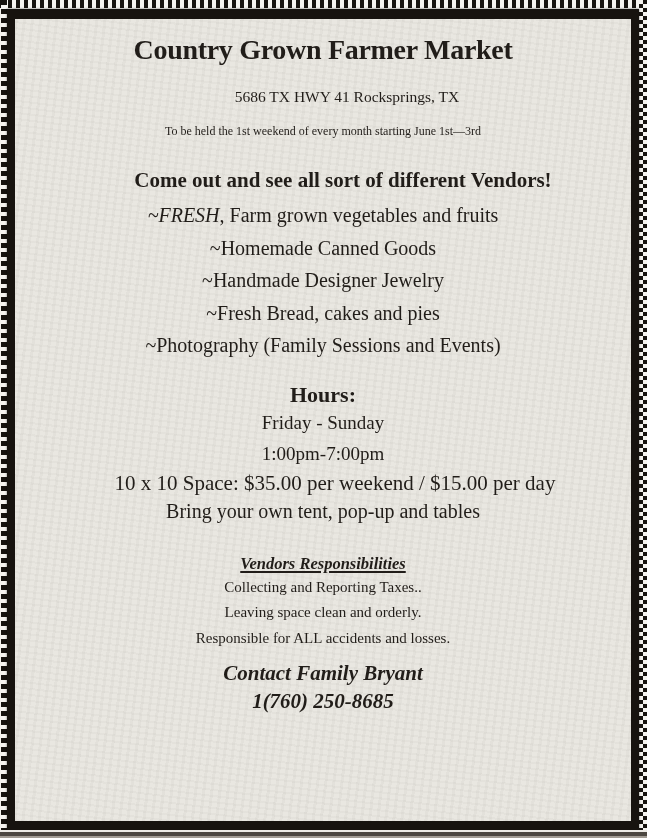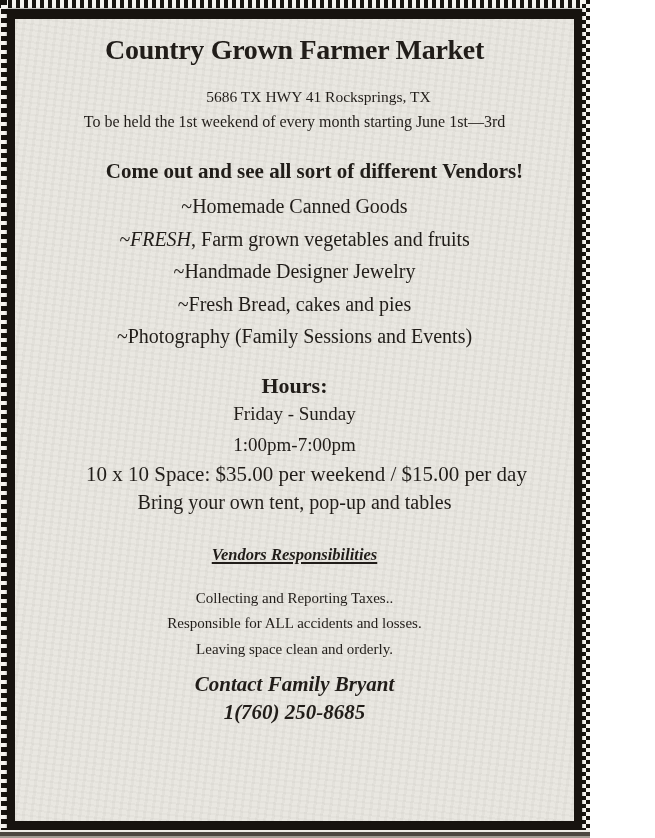--- a/index.html
+++ b/index.html
@@ -3,21 +3,21 @@
 <meta charset="utf-8">
 <title>Scanned Flyer</title>
 <style>
   html, body {
     margin: 0;
     padding: 0;
     background: #ffffff;
   }
   .scan {
     position: relative;
-    width: 590px;
+    width: 647px;
     height: 838px;
     background: #f4f2ee;
     overflow: hidden;
     font-family: "Liberation Serif", "DejaVu Serif", serif;
     color: var(--ink, #211d19);
   }
 
   
   .ticks-top {
     position: absolute;
@@ -76,22 +76,22 @@
     font-weight: bold;
     letter-spacing: -0.3px;
   }
   .address {
     margin-top: 20px;
     font-size: 15.5px;
     line-height: 20px;
     padding-left: 48px;
   }
   .schedule {
-    margin-top: 5px;
-    font-size: 16px;
+    margin-top: 14px;
+    font-size: 12px;
     line-height: 20px;
   }
   .vendors-heading {
     margin-top: 26px;
     font-size: 21px;
     line-height: 26px;
     font-weight: bold;
     padding-left: 40px;
   }
   .vendor-list {
@@ -136,21 +136,21 @@
     font-weight: bold;
     font-style: italic;
     text-decoration: underline;
     text-decoration-thickness: 1.5px;
     text-underline-offset: 2px;
   }
   .resp-item {
     font-size: 15px;
     line-height: 25.5px;
   }
-  .resp-list { margin-top: 20px; }
+  .resp-list { margin-top: 0; }
   .contact-name {
     margin-top: 8px;
     font-size: 21px;
     line-height: 28px;
     font-weight: bold;
     font-style: italic;
   }
   .contact-phone {
     font-size: 21px;
     line-height: 28px;
@@ -171,39 +171,39 @@
     <div class="paper">
 
       <div class="title">Country Grown Farmer Market</div>
 
       <div class="address">5686 TX HWY 41 Rocksprings, TX</div>
       <div class="schedule">To be held the 1st weekend of every month starting June 1st—3rd</div>
 
       <div class="vendors-heading">Come out and see all sort of different Vendors!</div>
 
       <div class="vendor-list">
+        <div class="vendor-item"><span class="em">~FRESH</span><span>, Farm grown vegetables and fruits</span></div>
         <div class="vendor-item"><span class="em"></span><span>~Homemade Canned Goods</span></div>
-        <div class="vendor-item"><span class="em">~FRESH</span><span>, Farm grown vegetables and fruits</span></div>
         <div class="vendor-item"><span class="em"></span><span>~Handmade Designer Jewelry</span></div>
         <div class="vendor-item"><span class="em"></span><span>~Fresh Bread, cakes and pies</span></div>
         <div class="vendor-item"><span class="em"></span><span>~Photography (Family Sessions and Events)</span></div>
       </div>
 
       <div class="hours-heading">Hours:</div>
       <div class="hours-line">Friday - Sunday</div>
       <div class="hours-line">1:00pm-7:00pm</div>
 
       <div class="pricing-line">10 x 10 Space: $35.00 per weekend / $15.00 per day</div>
       <div class="equipment-line">Bring your own tent, pop-up and tables</div>
 
       <div class="resp-heading">Vendors Responsibilities</div>
       <div class="resp-list">
         <div class="resp-item">Collecting and Reporting Taxes..</div>
+        <div class="resp-item">Leaving space clean and orderly.</div>
         <div class="resp-item">Responsible for ALL accidents and losses.</div>
-        <div class="resp-item">Leaving space clean and orderly.</div>
       </div>
 
       <div class="contact-name">Contact Family Bryant</div>
       <div class="contact-phone">1(760) 250-8685</div>
 
     </div>
   </div>
 
   <div class="bottom-strip"></div>
 

